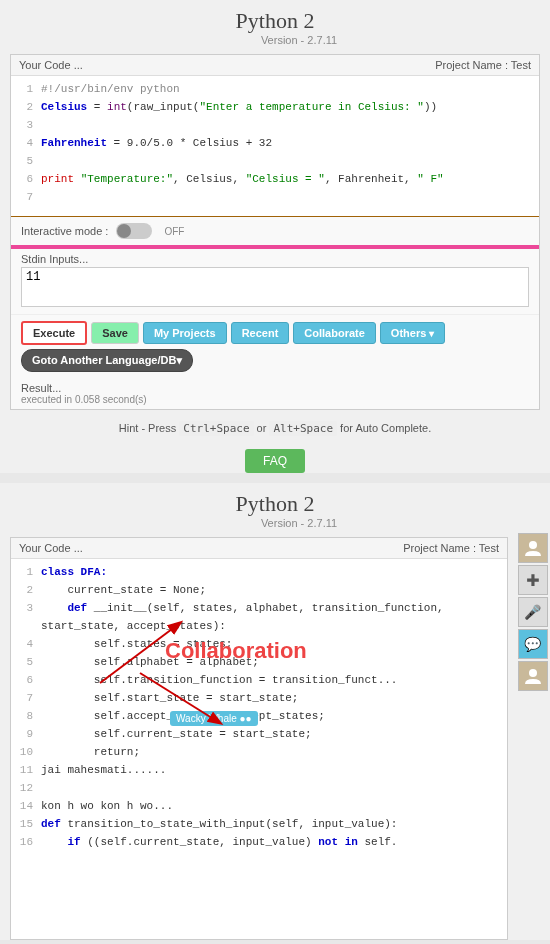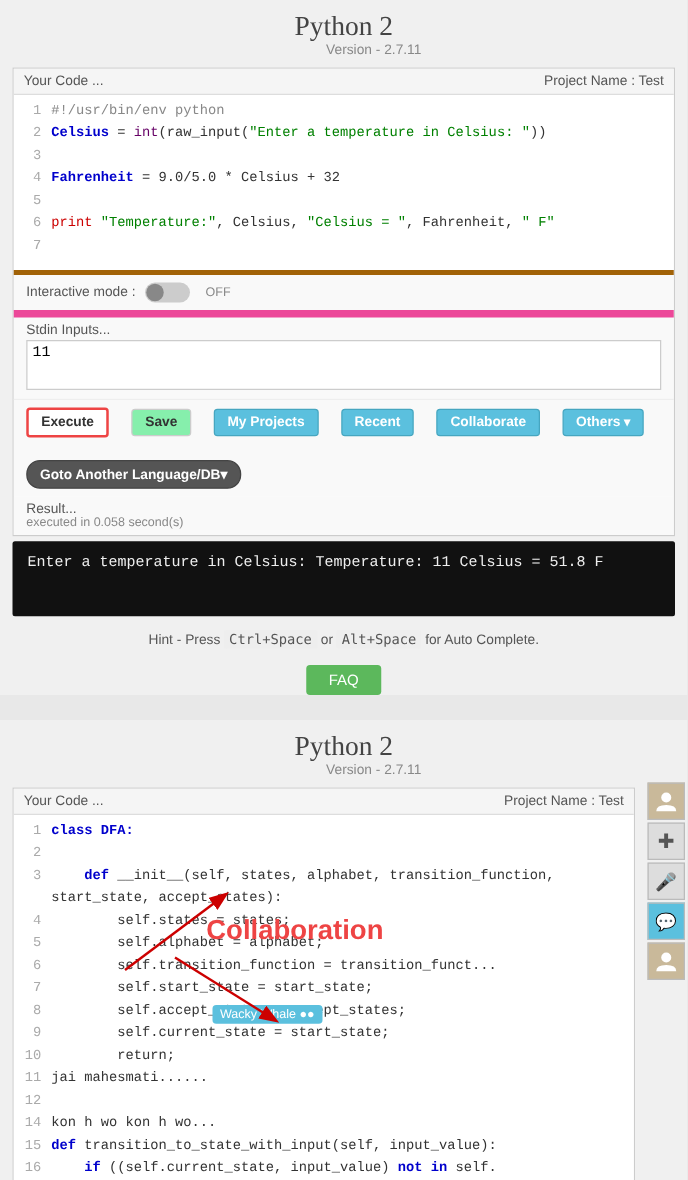--- a/index.html
+++ b/index.html
@@ -72,21 +72,21 @@
     .kw { color: #0000cc; font-weight: bold; }
     .fn { color: #660066; }
     .str { color: #008000; }
     .cm { color: #888; }
 
     .interactive-row {
       display: flex;
       align-items: center;
       padding: 6px 10px;
       background: #f9f9f9;
-      border-top: 4px solid #a16207;
+      border-top: 1px solid #a16207;
       gap: 8px;
     }
 
     .interactive-label { font-size: 11px; color: #555; }
 
     .toggle {
       display: inline-flex;
       align-items: center;
       background: #ccc;
       border-radius: 10px;
@@ -104,37 +104,37 @@
     }
     .toggle-text {
       font-size: 10px;
       color: #888;
       margin-left: 4px;
     }
 
     .stdin-section {
       padding: 4px 10px 4px 10px;
       background: #f9f9f9;
-      border-top: 6px solid #ec4899;
+      border-top: 4px solid #ec4899;
     }
     .stdin-label { font-size: 11px; color: #555; margin-bottom: 2px; }
     .stdin-input {
       width: 100%;
       height: 40px;
       border: 1px solid #ccc;
       font-size: 12px;
       padding: 2px 4px;
       font-family: 'Courier New', monospace;
       resize: none;
     }
 
     .toolbar {
       display: flex;
       align-items: center;
-      gap: 18px;
+      gap: 4px;
       padding: 6px 10px;
       background: #f9f9f9;
       border-top: 1px solid #eee;
       flex-wrap: wrap;
     }
 
     .btn {
       padding: 4px 10px;
       border-radius: 3px;
       border: 1px solid #ccc;
@@ -198,21 +198,21 @@
     }
     .hint-text code {
       background: #eee;
       padding: 1px 4px;
       border-radius: 2px;
       font-family: monospace;
     }
 
     .faq-btn {
       display: block;
-      margin: 6px auto 20px auto;
+      margin: 6px auto 10px auto;
       background: #5cb85c;
       color: #fff;
       border: none;
       border-radius: 3px;
       padding: 5px 18px;
       font-size: 12px;
       cursor: pointer;
     }
 
     
@@ -337,23 +337,20 @@
       <button class="btn btn-blue btn-dropdown">Others</button>
       <button class="btn btn-dark">Goto Another Language/DB▾</button>
     </div>
 
     <div class="result-section">
       <div class="result-label">Result...</div>
       <div class="exec-time">executed in 0.058 second(s)</div>
     </div>
   </div>
 
-  <div class="output-terminal">
-    <span>Enter a temperature in Celsius: Temperature: 11 Celsius = 51.8  F</span>
-  </div>
 
   <div class="hint-text">
     Hint - Press <code>Ctrl+Space</code> or <code>Alt+Space</code> for Auto Complete.
   </div>
 
   <button class="faq-btn">FAQ</button>
 </div>
 
 <div class="bottom-section" style="position:relative;">
 
@@ -365,20 +362,21 @@
       <span>Your Code ...</span>
       <span>Project Name : Test</span>
     </div>
     <div class="code-area" style="min-height:380px; overflow:hidden;">
       <div class="code-line">
           <span class="line-num">1</span>
           <span class="line-code kw">class DFA:</span>
         </div>
       <div class="code-line">
           <span class="line-num">2</span>
+          <span class="line-code">&nbsp;&nbsp;&nbsp;&nbsp;current_state = None;</span>
         </div>
       <div class="code-line">
           <span class="line-num">3</span>
           <span class="line-code">&nbsp;&nbsp;&nbsp;&nbsp;<span class="kw">def</span> __init__(self, states, alphabet, transition_function, start_state, accept_states):</span>
         </div>
       <div class="code-line">
           <span class="line-num">4</span>
           <span class="line-code">&nbsp;&nbsp;&nbsp;&nbsp;&nbsp;&nbsp;&nbsp;&nbsp;self.states = states;</span>
         </div>
       <div class="code-line">

